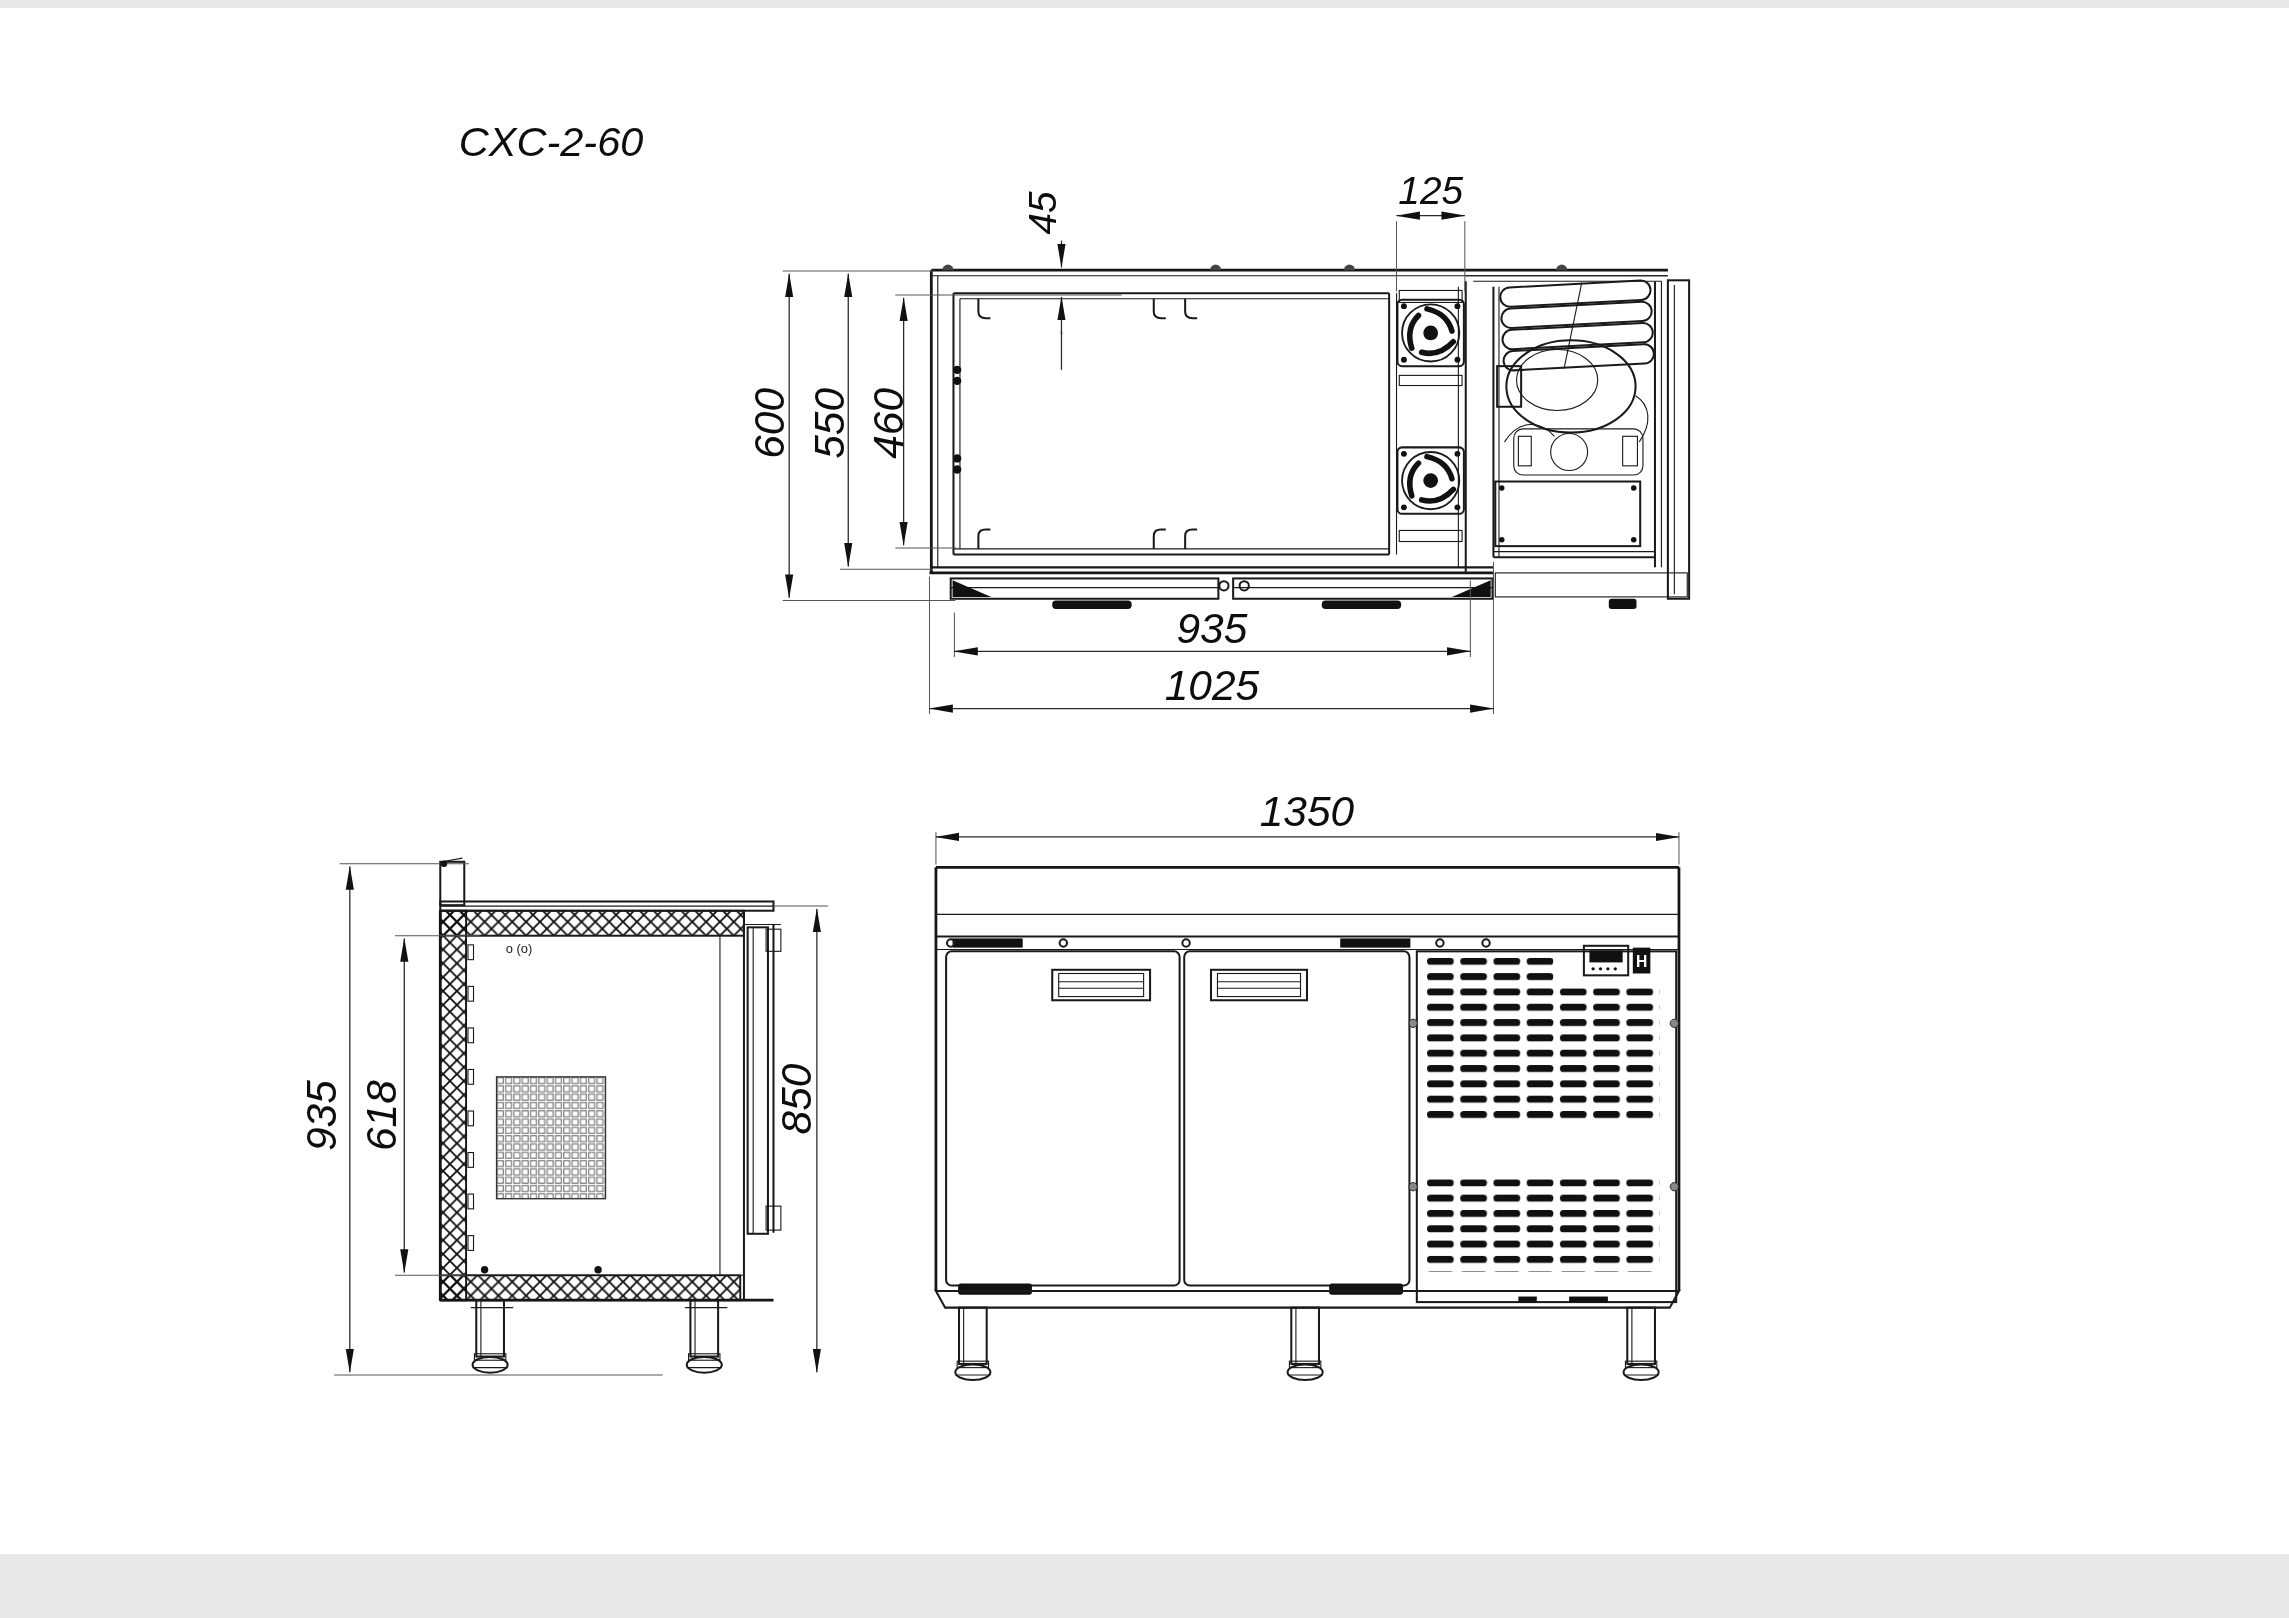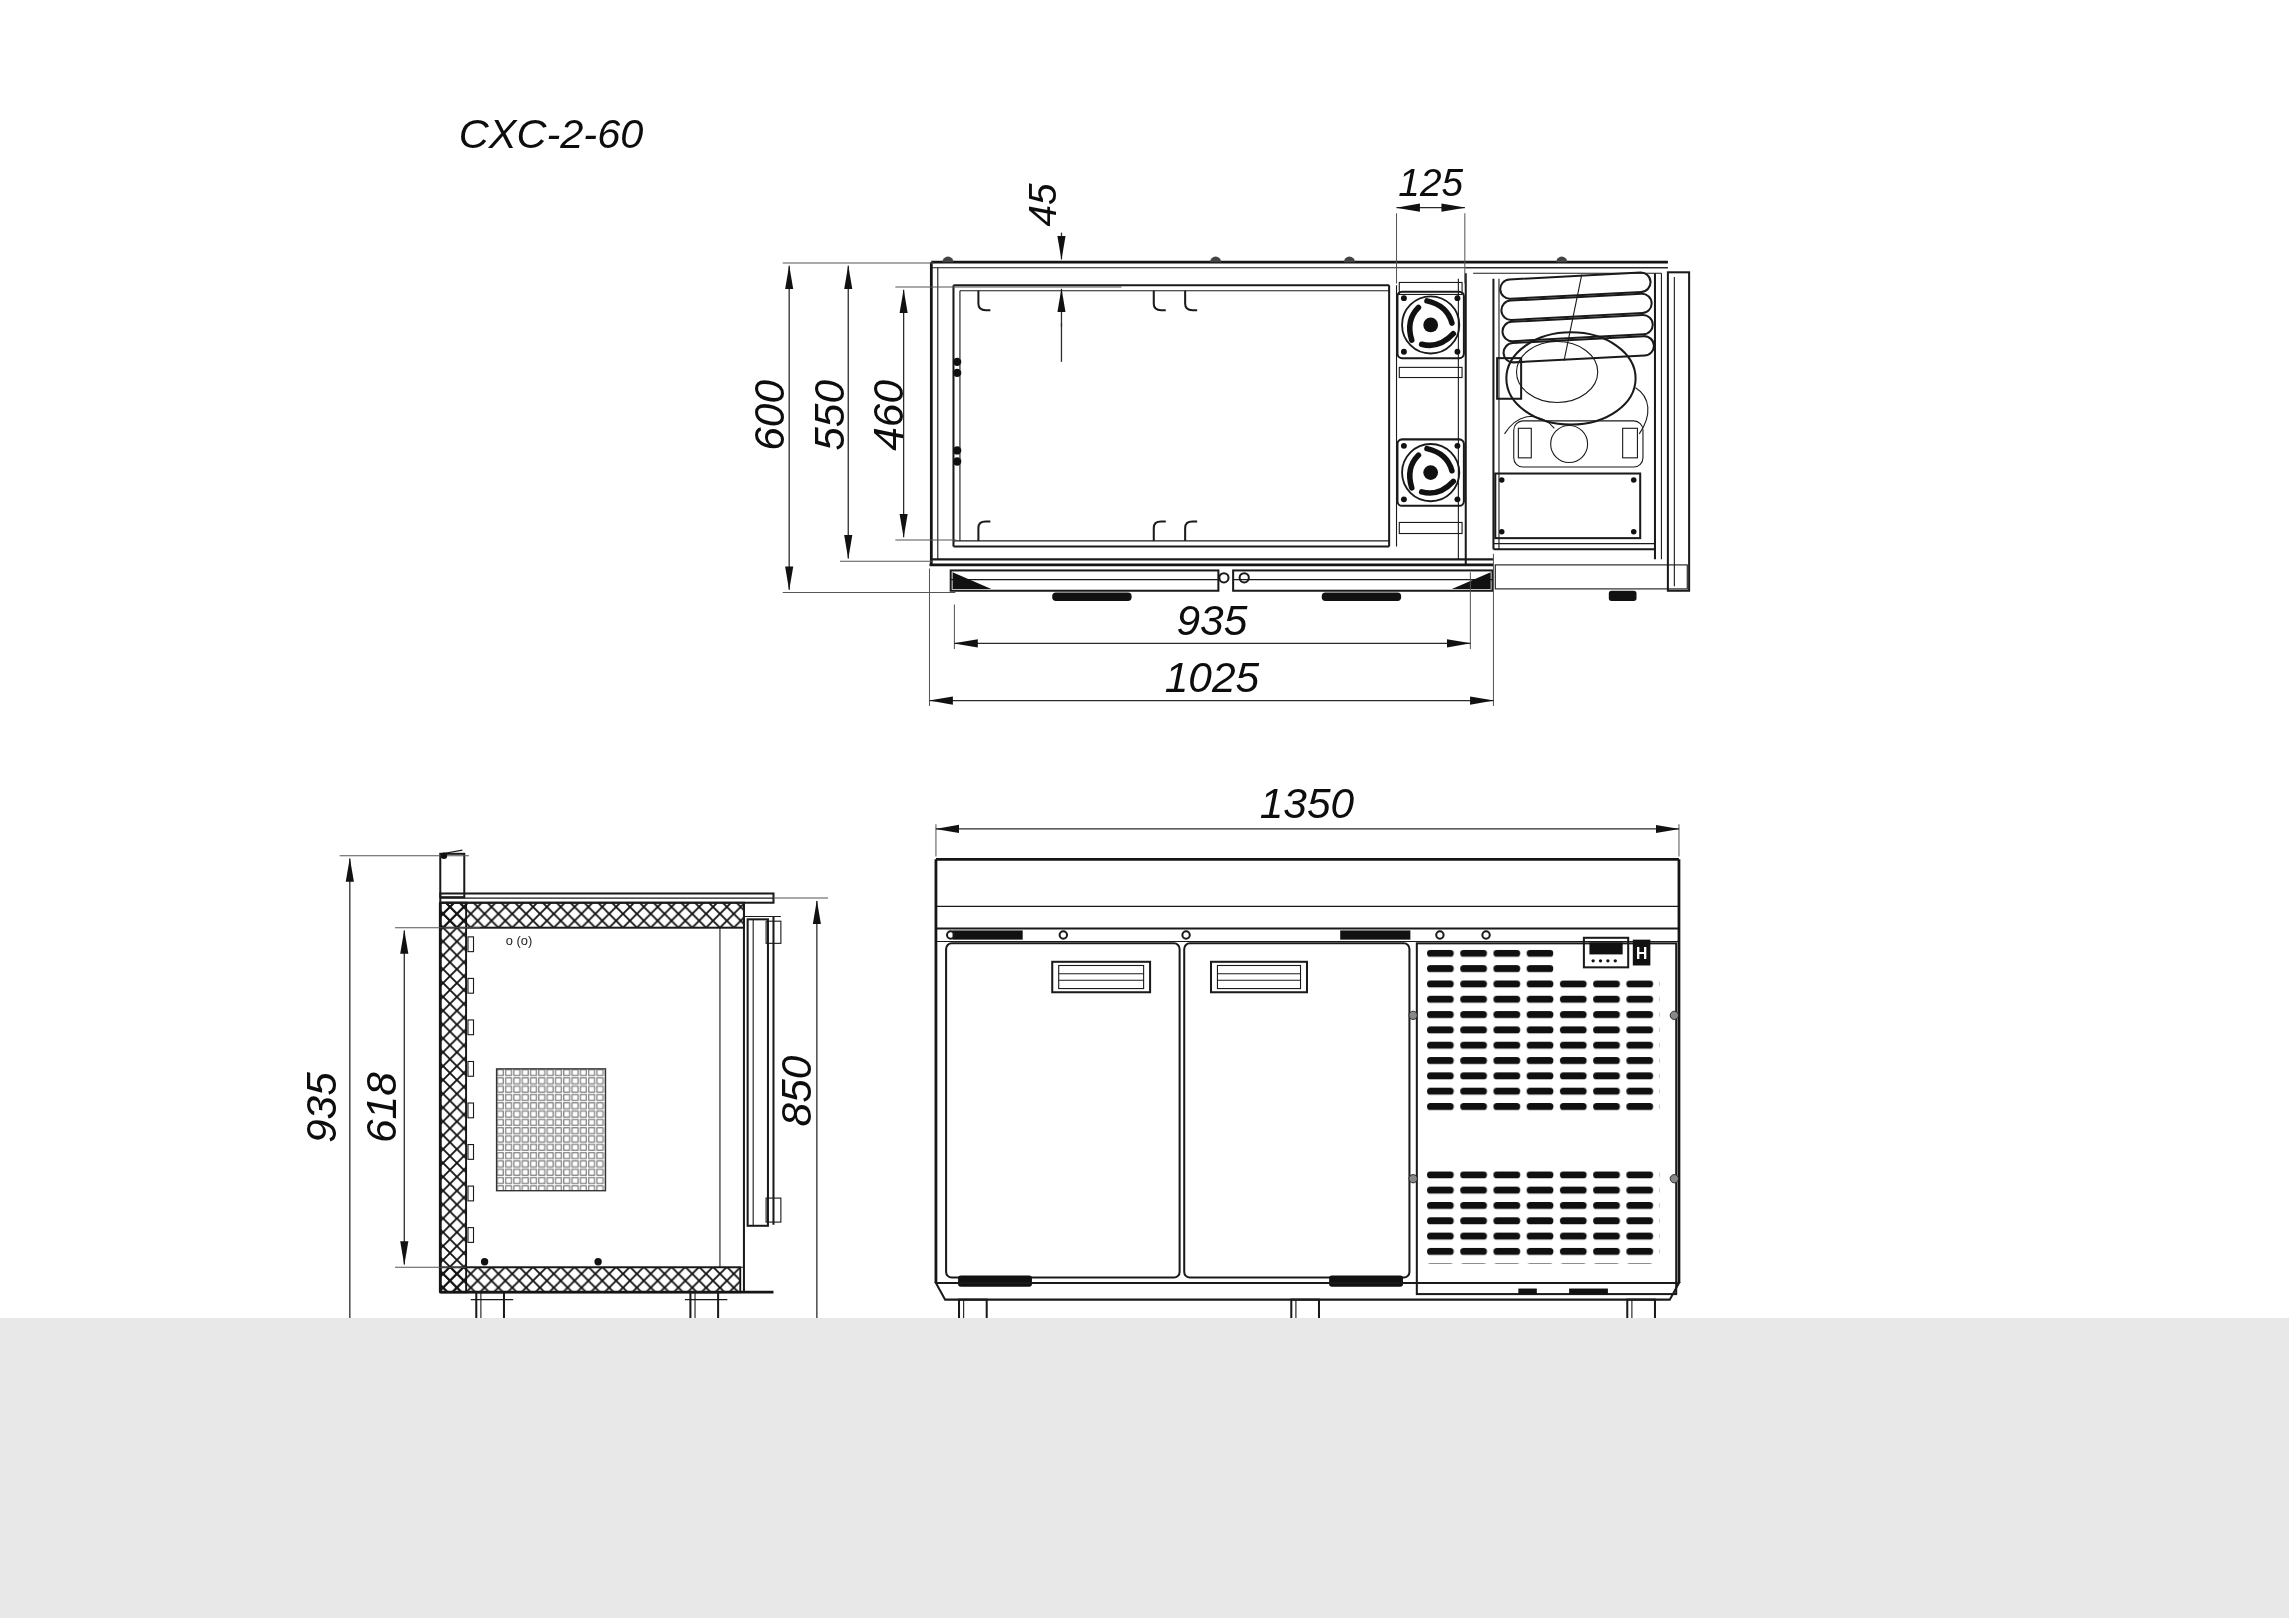--- a/index.html
+++ b/index.html
@@ -1,16 +1,16 @@
 <!DOCTYPE html>
 <html style="font-size:14.8px"><head>
 <meta charset="utf-8">
 <style>
   html,body{margin:0;padding:0;background:#e8e8e8;}
-  .stage{width:2290px;height:1318px;background:#ffffff;position:relative;margin:0 auto;
+  .stage{width:2290px;height:1546px;background:#ffffff;position:relative;margin:8px auto;
          font-family:"Liberation Sans", sans-serif;}
   svg{display:block}
   
   .ol{fill:none;stroke:#151515;stroke-width:3}
   .m {fill:none;stroke:#1a1a1a;stroke-width:2.2}
   .t {fill:none;stroke:#1a1a1a;stroke-width:1.2}
   .d {fill:none;stroke:#2b2b2b;stroke-width:1.4}
   .ext{fill:none;stroke:#555;stroke-width:1.1}
   .fillb{fill:#111;stroke:none}
   .bl{fill:none;stroke:#111;stroke-width:6;stroke-linecap:round}

